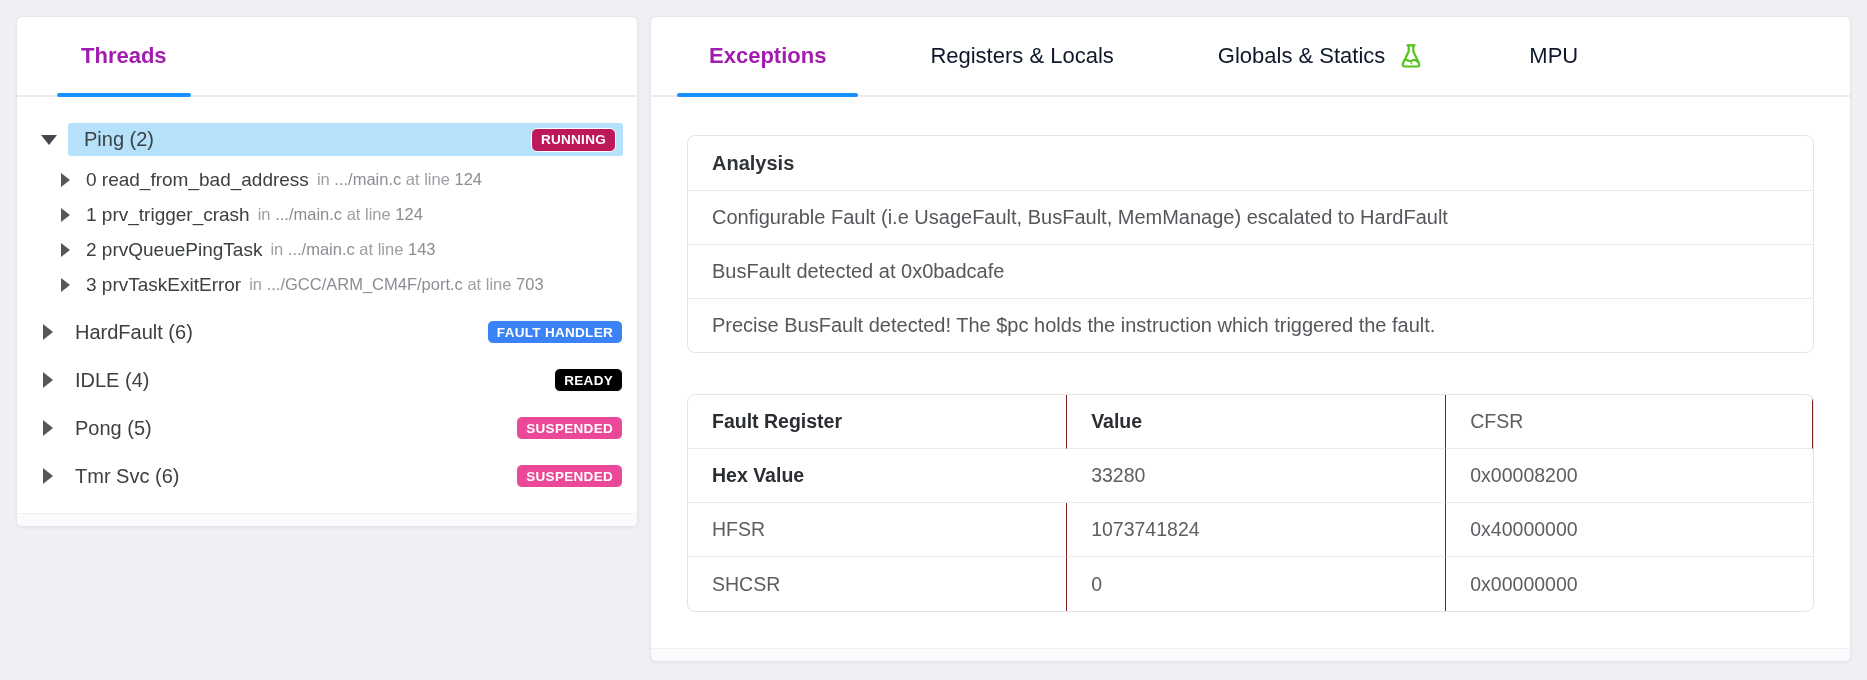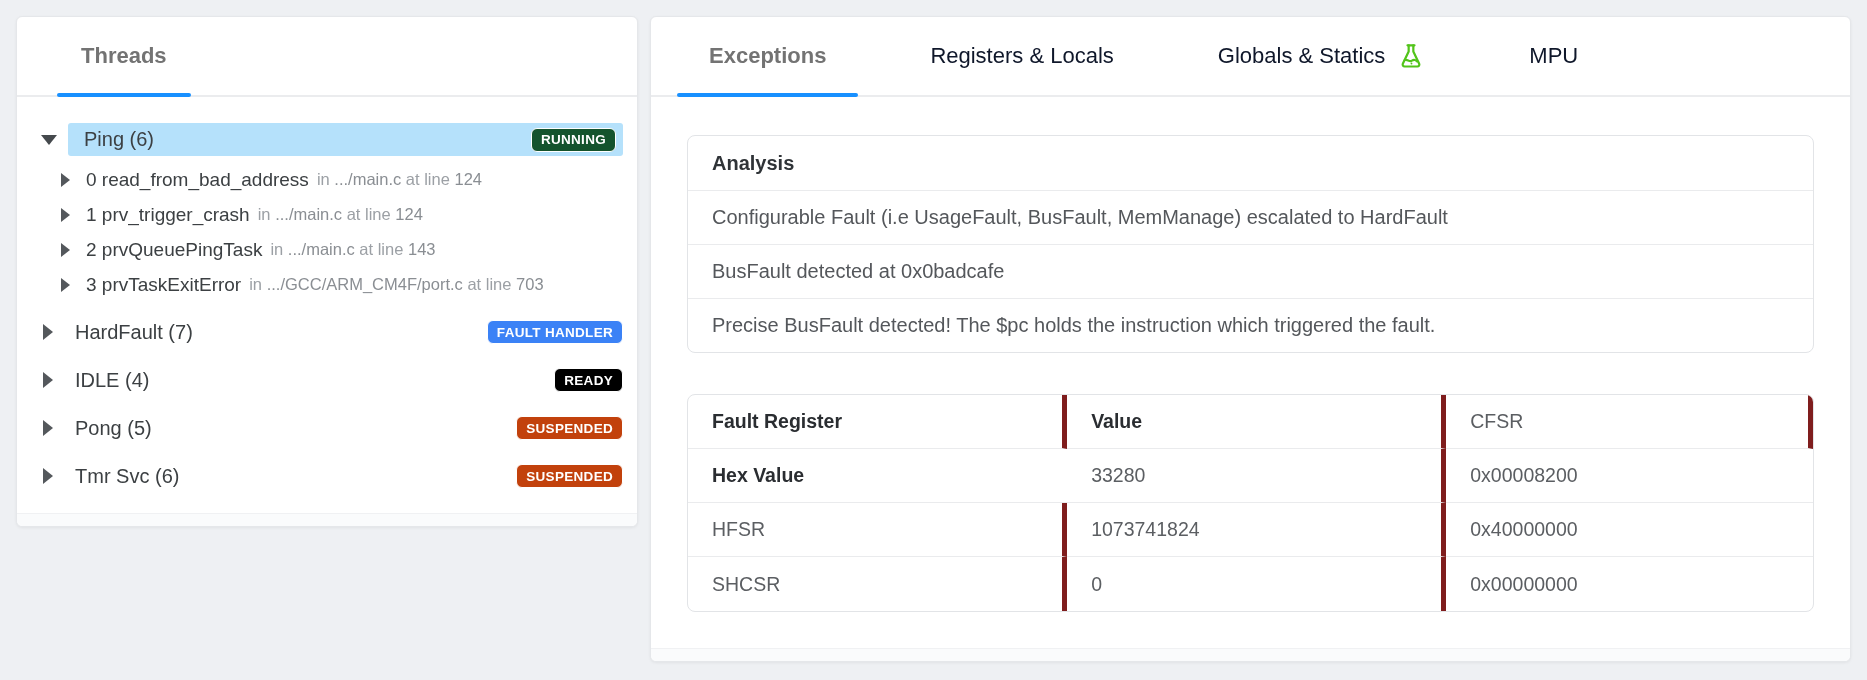--- a/index.html
+++ b/index.html
@@ -35,21 +35,21 @@
   .tab {
     position:relative;
     display:flex; align-items:center; gap:10px;
     padding:0 24px;
     font-size:22px;
     color:#0f172a;
     font-weight:500;
     cursor:pointer;
     white-space:nowrap;
   }
-  .tab.active { color:#737373; font-weight:600; }
+  .tab.active { color:#a21caf; font-weight:600; }
   .tab-underline {
     position:absolute; left:0; right:0; bottom:-2px; height:4px;
     background:#1890ff; border-radius:2px;
   }
   .left-card .tabbar .tab { margin-left:40px; }
   .right-card .tabbar { padding-left:26px; }
   .right-card .tab { padding:0 32px; margin-right:40px; }
 
   
   .tree { padding-top:26px; }
@@ -85,24 +85,24 @@
   .tname { font-size:20px; color:#3c4043; }
   .spacer { flex:1; }
   .badge {
     font-size:13.5px; font-weight:700; color:#ffffff;
     letter-spacing:0.3px;
     padding:3.5px 9px;
     border-radius:6px;
     border:1.5px solid #ffffff;
     white-space:nowrap;
   }
-  .b-running   { background:#14532d; }
+  .b-running   { background:#be185d; }
   .b-fault     { background:#3b82f6; }
   .b-ready     { background:#000000; }
-  .b-suspended { background:#c2410c; }
+  .b-suspended { background:#ec4899; }
 
   .frame-row {
     height:35px;
     display:flex; align-items:center;
     padding-left:44px;
   }
   .fmain { font-size:19px; color:#3c4043; }
   .fmeta { font-size:16.5px; color:#9ca0a5; margin-left:8px; }
   .fmeta b { color:#8a8e93; font-weight:400; }
 
@@ -143,21 +143,21 @@
     grid-template-columns:33.7% 33.7% 32.6%;
     overflow:hidden;
   }
   .fcell {
     height:54px;
     display:flex; align-items:center;
     padding:0 24px;
     font-size:19.5px;
     border-bottom:1px solid #eaebed;
   }
-  .fcell.c0, .fcell.c1 { border-right:5px solid #7f1d1d; }
+  .fcell.c0, .fcell.c1 { border-right:1px solid #7f1d1d; }
   .fcell.head { font-weight:700; color:#2a2d31; }
   .fcell.body { color:#5b5e62; }
   .fcell.lastrow { border-bottom:none; }
 
   .flask { width:28px; height:28px; margin-left:2px; }
 </style>
 </head>
 <body>
 
 <section class="card left-card">
@@ -166,21 +166,21 @@
       <span>Threads</span>
       <div class="tab-underline"></div>
     </div>
   </div>
 
   <div class="tree">
 
     <div class="thread-row selected-wrap">
       <span class="caret caret-down"></span>
       <div class="selection">
-        <span class="tname">Ping (6)</span>
+        <span class="tname">Ping (2)</span>
         <span class="spacer"></span>
         <span class="badge b-running">RUNNING</span>
       </div>
     </div>
 
     <div class="frames-block">
       <div class="frame-row">
         <span class="caret fcaret"></span>
         <span class="fmain">0 read_from_bad_address</span>
         <span class="fmeta">
@@ -217,21 +217,21 @@
           <span>in</span>
           <b>.../GCC/ARM_CM4F/port.c</b>
           <span>at line</span>
           <b>703</b>
         </span>
       </div>
     </div>
 
     <div class="thread-row plain">
       <span class="caret caret-right"></span>
-      <span class="tname">HardFault (7)</span>
+      <span class="tname">HardFault (6)</span>
       <span class="spacer"></span>
       <span class="badge b-fault">FAULT HANDLER</span>
     </div>
     <div class="thread-row plain">
       <span class="caret caret-right"></span>
       <span class="tname">IDLE (4)</span>
       <span class="spacer"></span>
       <span class="badge b-ready">READY</span>
     </div>
     <div class="thread-row plain">

